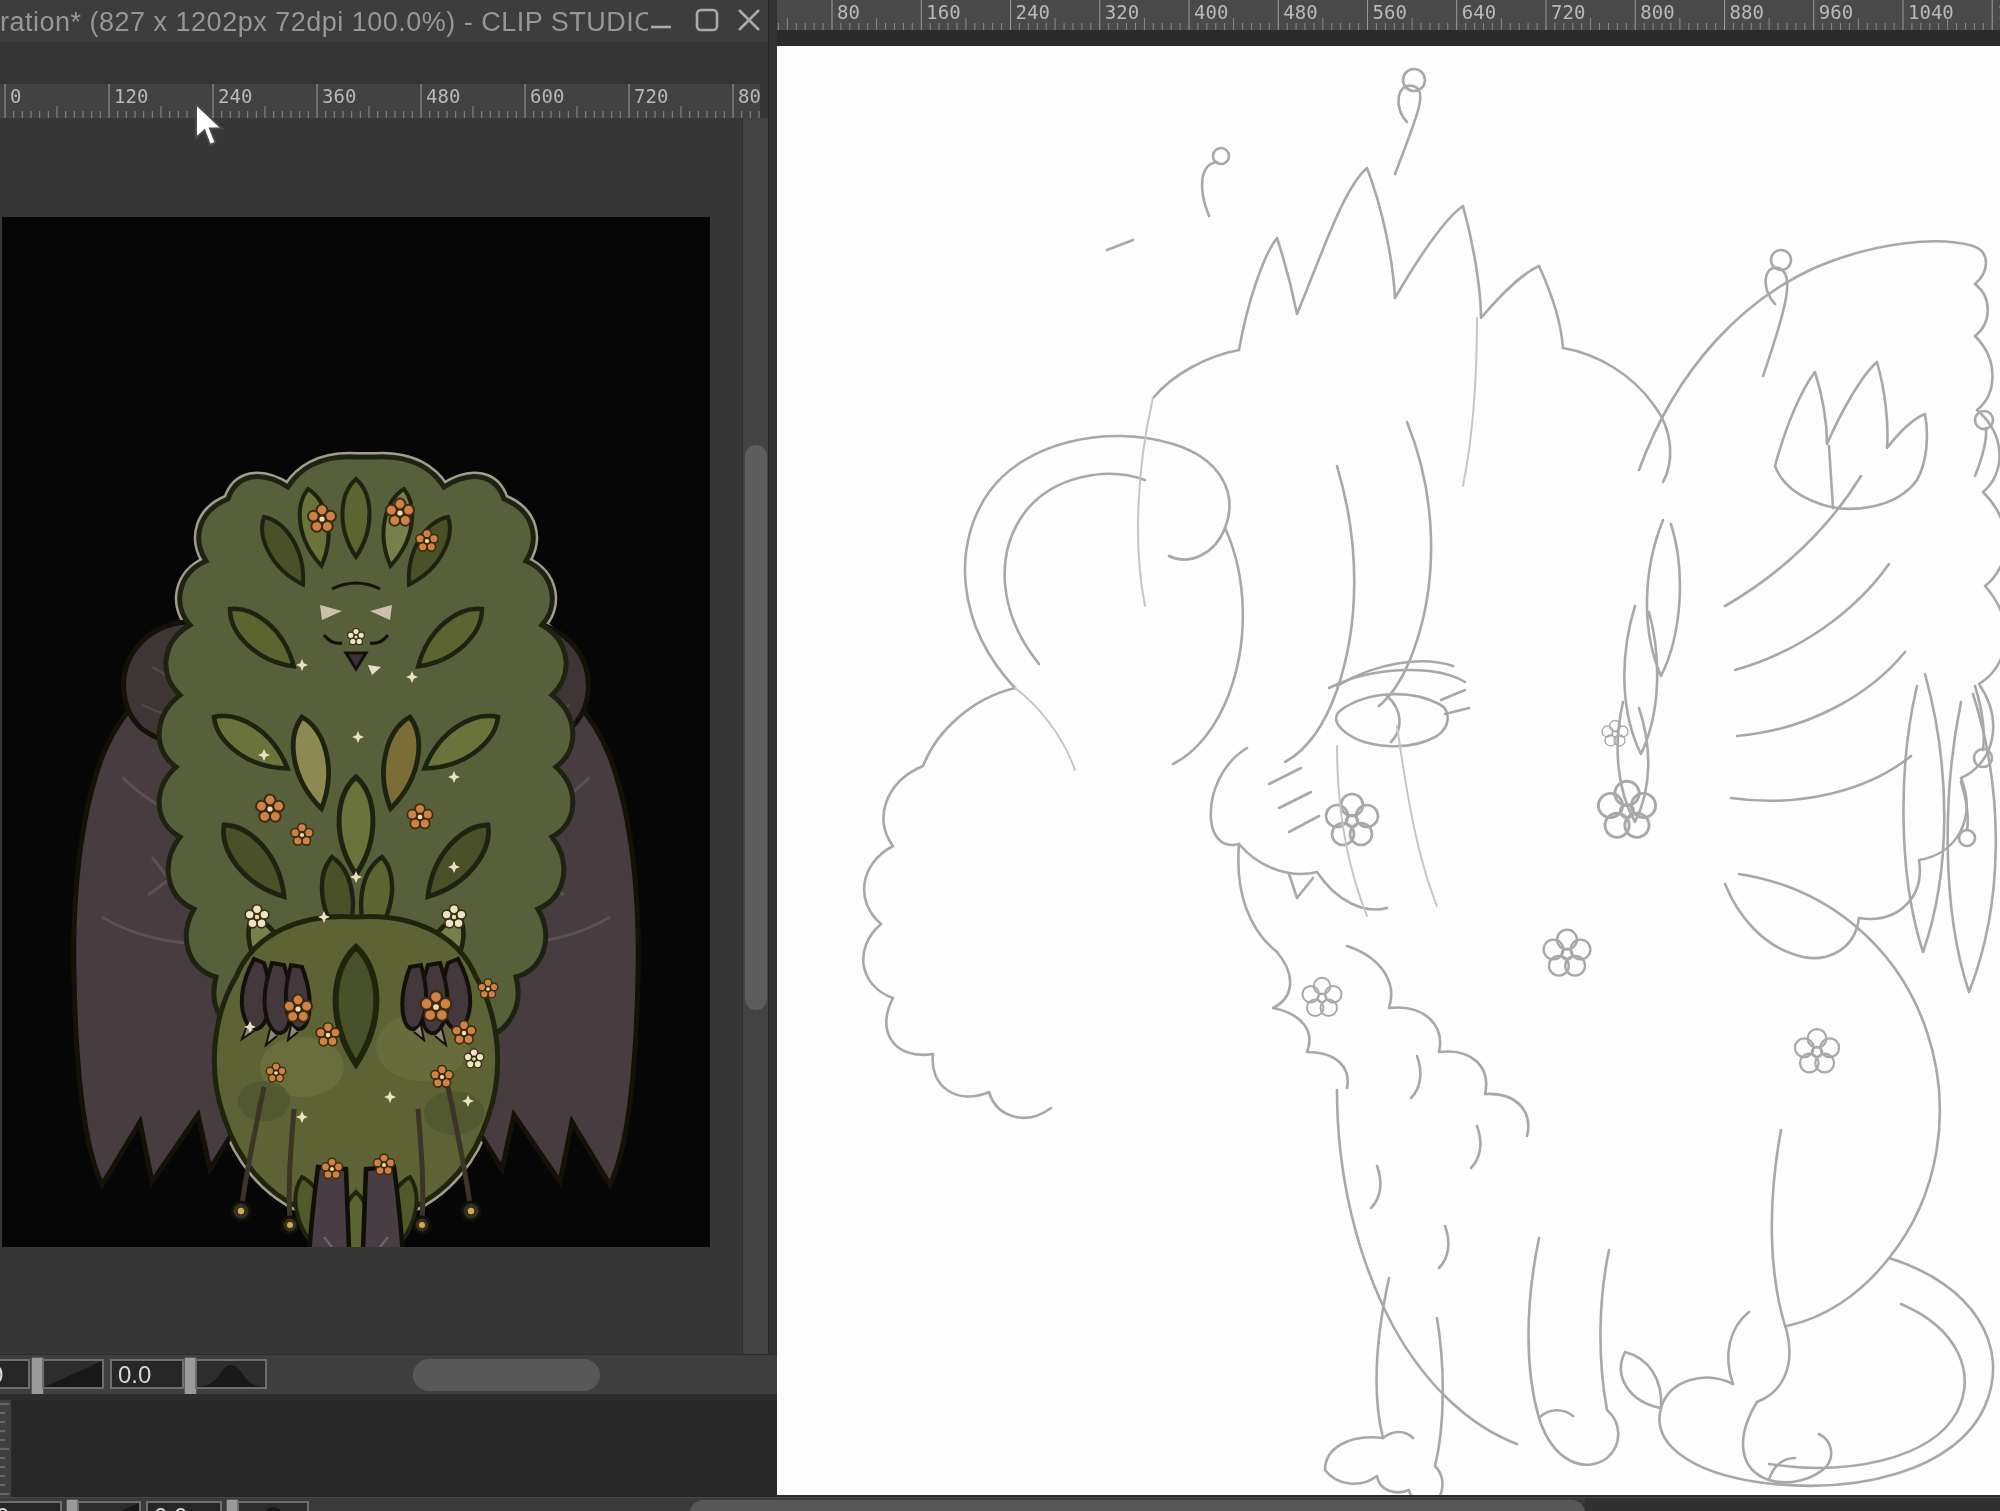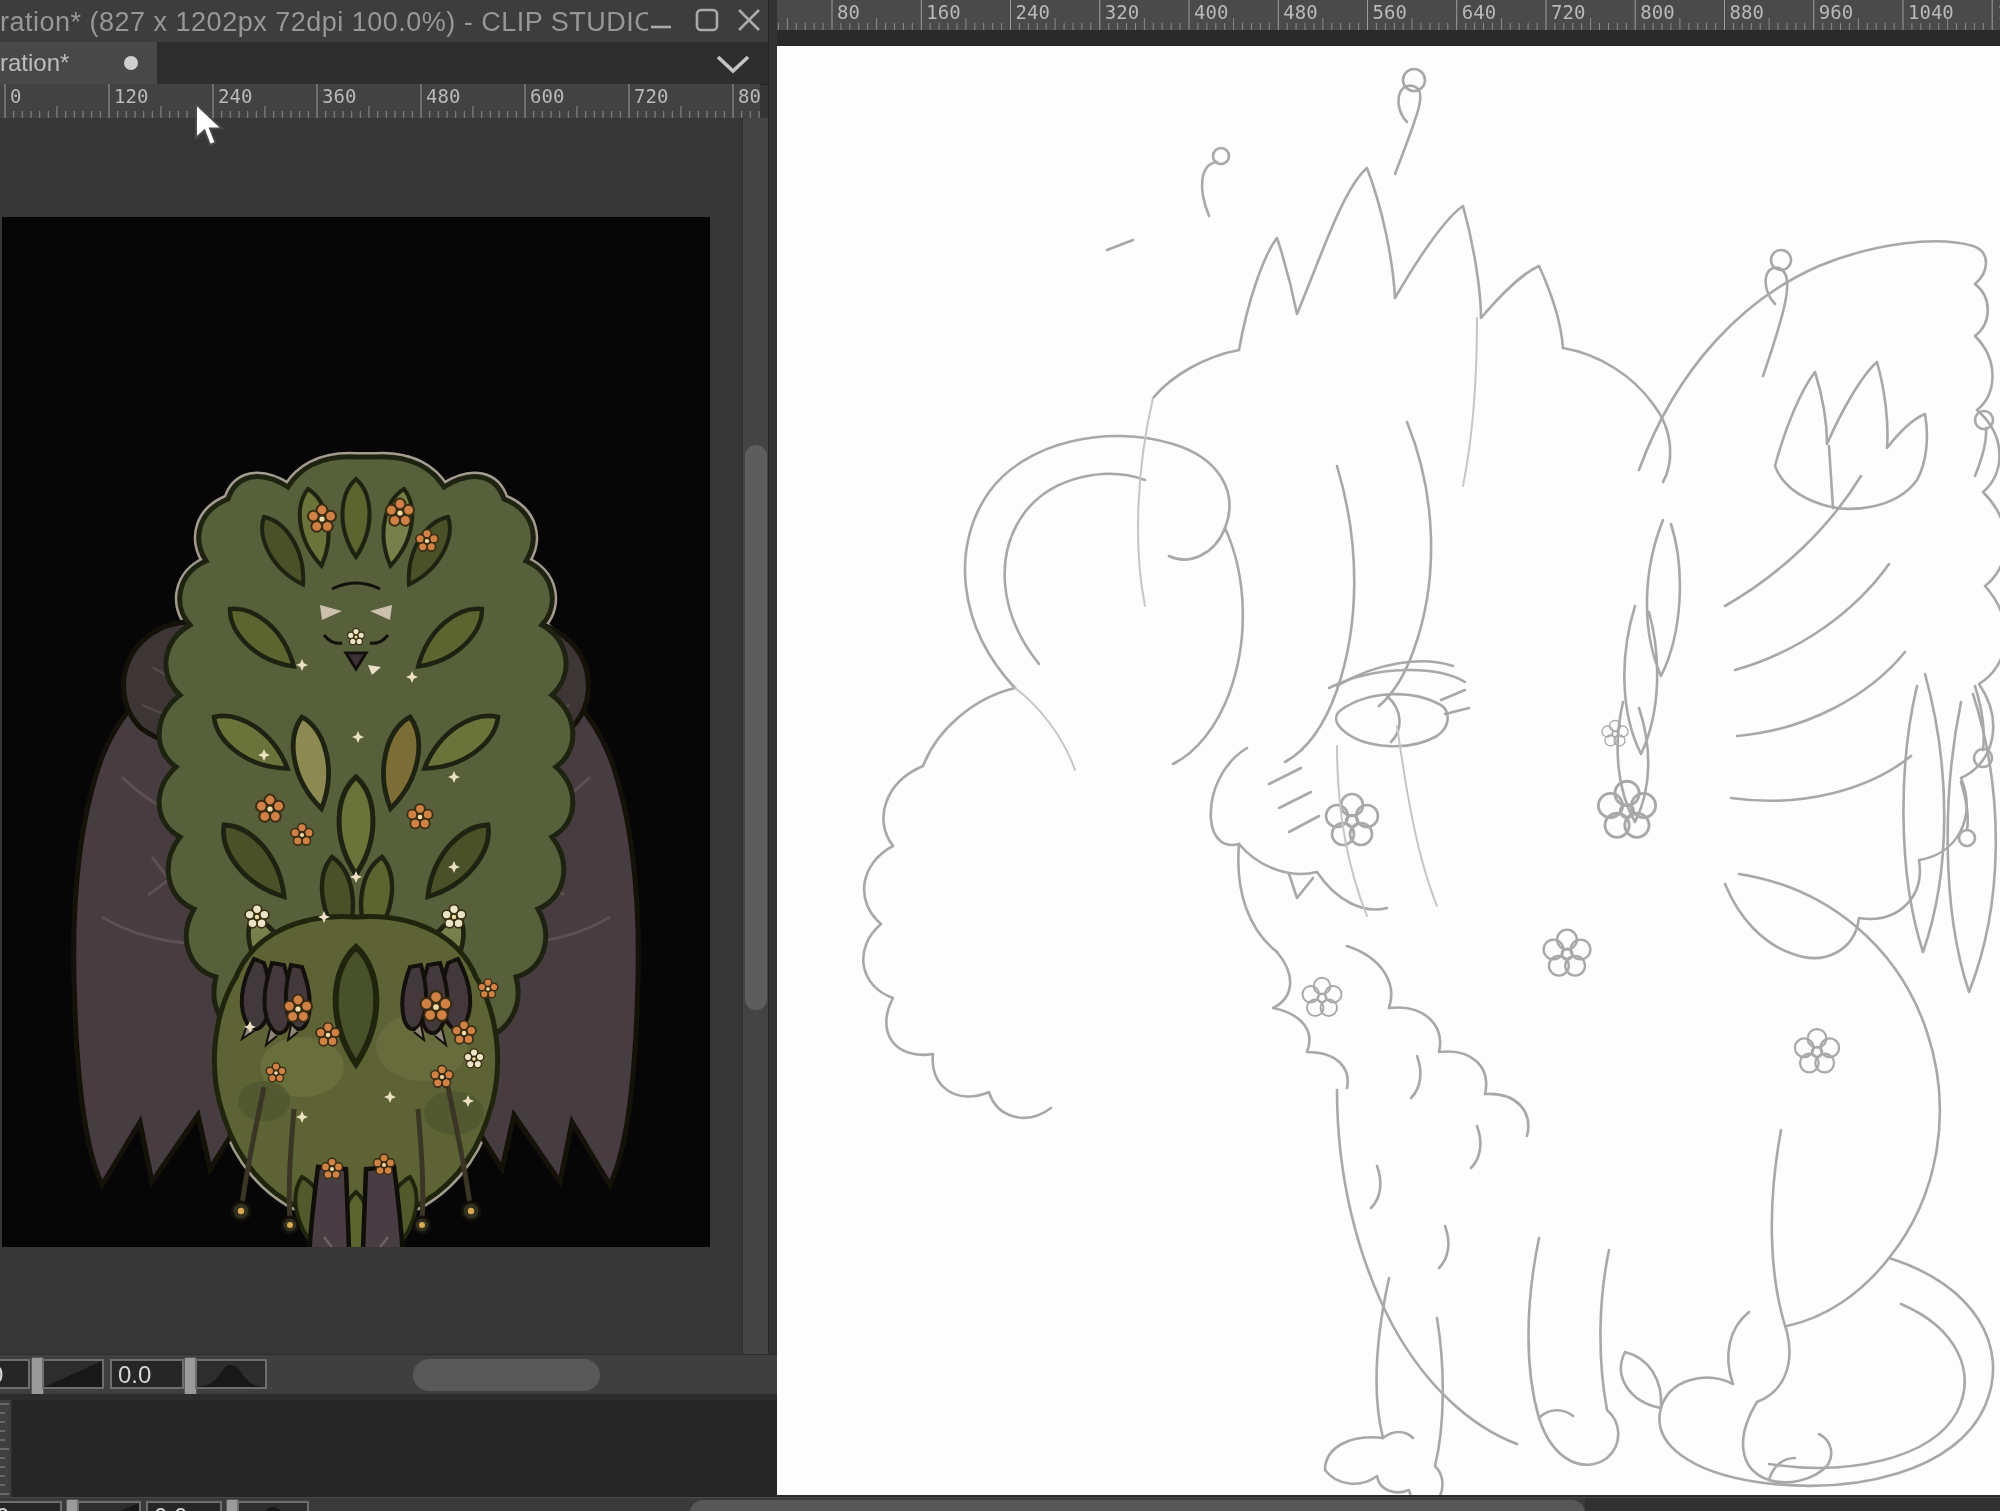--- a/index.html
+++ b/index.html
@@ -74,31 +74,20 @@
         <rect x="3" y="3" width="20" height="20" rx="4" fill="none" stroke="#aaaaaa" stroke-width="2.6"></rect>
       </svg>
     </div>
     <div id="btn-close" class="abs winbtn">
       <svg width="28" height="28" viewBox="0 0 28 28">
         <path d="M4,4 L24,24 M24,4 L4,24" stroke="#aaaaaa" stroke-width="2.6"></path>
       </svg>
     </div>
   </div>
 
-  <div id="lw-tabbar" class="abs">
-    <div id="lw-tab" class="abs">
-      <div id="lw-tab-label" class="abs">ration*</div>
-      <div id="lw-tab-dot" class="abs"></div>
-    </div>
-    <div id="lw-chevron" class="abs">
-      <svg width="42" height="30" viewBox="0 0 42 30">
-        <path d="M6,8 L21,22 L36,8" fill="none" stroke="#c4c4c4" stroke-width="3.6"></path>
-      </svg>
-    </div>
-  </div>
 
   <div id="lw-ruler" class="abs hruler">
       <svg width="760" height="34" class="ruler-svg">
         <line x1="5.0" x2="5.0" y1="0" y2="34" stroke="#9c9c9c" stroke-width="1"></line>
         <line x1="13.7" x2="13.7" y1="27" y2="34" stroke="#8a8a8a" stroke-width="1"></line>
         <line x1="22.3" x2="22.3" y1="27" y2="34" stroke="#8a8a8a" stroke-width="1"></line>
         <line x1="31.0" x2="31.0" y1="27" y2="34" stroke="#8a8a8a" stroke-width="1"></line>
         <line x1="39.7" x2="39.7" y1="27" y2="34" stroke="#8a8a8a" stroke-width="1"></line>
         <line x1="48.3" x2="48.3" y1="27" y2="34" stroke="#8a8a8a" stroke-width="1"></line>
         <line x1="57.0" x2="57.0" y1="22" y2="34" stroke="#8a8a8a" stroke-width="1"></line>

